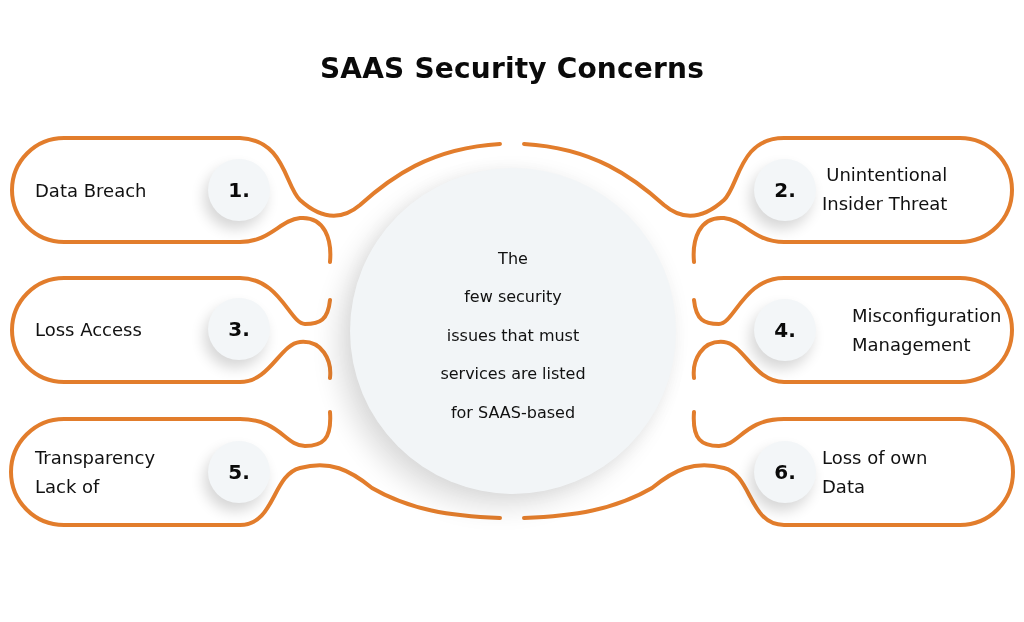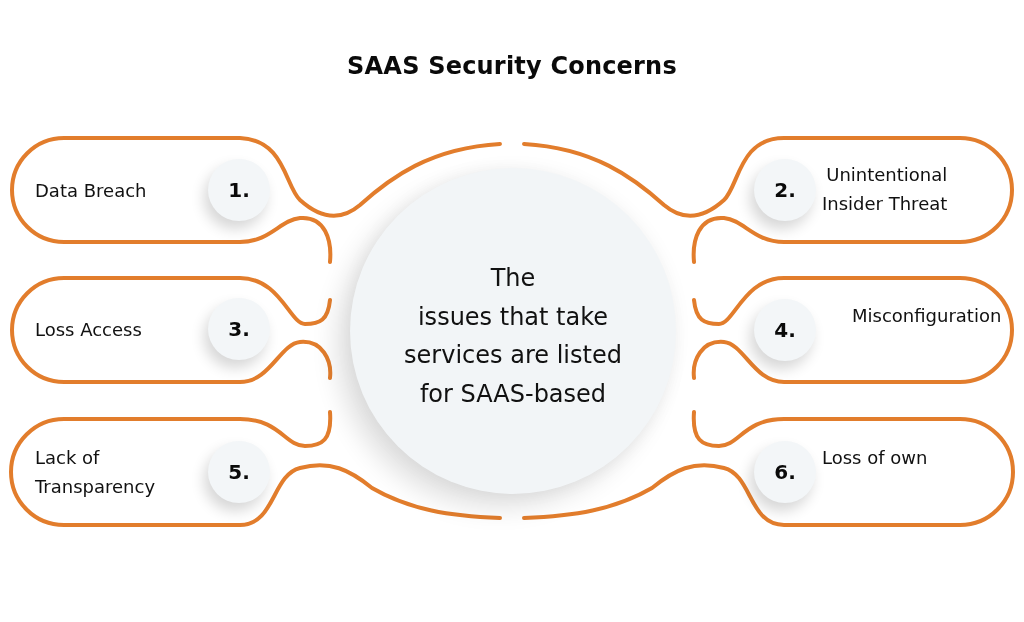--- a/index.html
+++ b/index.html
@@ -1,29 +1,29 @@
 <!DOCTYPE html>
 <html><head>
 <meta charset="utf-8">
 <style>
   html, body { margin: 0; padding: 0; background: #ffffff; }
   body { width: 1024px; height: 622px; position: relative; overflow: hidden; font-family: "DejaVu Sans", sans-serif; }
   .title {
     position: absolute; left: 0; top: 52px; width: 1024px; text-align: center;
-    font-family: "DejaVu Sans", sans-serif; font-weight: bold; font-size: 24px; color: #0a0a0a; letter-spacing: 0.2px;
+    font-family: "DejaVu Sans", sans-serif; font-weight: bold; font-size: 28px; color: #0a0a0a; letter-spacing: 0.2px;
   }
   svg.outline { position: absolute; left: 0; top: 0; }
   .center-circle {
     position: absolute; left: 350px; top: 168px; width: 326px; height: 326px; border-radius: 50%;
     background: #f2f5f7;
     box-shadow: -14px 14px 26px rgba(0,0,0,0.12), 0 0 18px rgba(0,0,0,0.05);
     display: flex; align-items: center; justify-content: center;
   }
   .center-text {
-    width: 270px; text-align: center; font-size: 24px; line-height: 38.5px; color: #111111;
+    width: 270px; text-align: center; font-size: 16px; line-height: 38.5px; color: #111111;
     font-family: "DejaVu Sans", sans-serif; margin-top: 10px;
   }
   .badge {
     position: absolute; width: 62px; height: 62px; border-radius: 50%;
     background: #f3f6f8;
     box-shadow: -4px 8px 14px rgba(0,0,0,0.16);
     display: flex; align-items: center; justify-content: center;
     font-family: "DejaVu Sans", sans-serif; font-weight: bold; font-size: 20px; color: #0a0a0a;
   }
   .label {
@@ -105,21 +105,22 @@
 <div class="gap" style="left:502px; top:128px; width:20px; height:30px;"></div>
 <div class="gap" style="left:502px; top:504px; width:20px; height:30px;"></div>
 <div class="gap" style="left:318px; top:270px; width:36px; height:20px;"></div>
 <div class="gap" style="left:318px; top:382px; width:36px; height:22px;"></div>
 <div class="gap" style="left:670px; top:270px; width:36px; height:20px;"></div>
 <div class="gap" style="left:670px; top:382px; width:36px; height:22px;"></div>
 
 <div class="center-circle">
   <div class="center-text">
     <div>The</div>
-    <div>issues that take</div>
+    <div>few security</div>
+    <div>issues that must</div>
     <div>services are listed</div>
     <div>for SAAS-based</div>
   </div>
 </div>
 
 <div class="label" style="left:35px; top:176px;">
   <div>Data Breach</div>
 </div>
 <div class="badge" style="left:208px; top:159px;">1.</div>
 
@@ -130,24 +131,26 @@
 </div>
 
 <div class="label" style="left:35px; top:315px;">
   <div>Loss Access</div>
 </div>
 <div class="badge" style="left:208px; top:298px;">3.</div>
 
 <div class="badge" style="left:754px; top:299px;">4.</div>
 <div class="label" style="left:852px; top:301px;">
   <div>Misconfiguration</div>
+  <div>Management</div>
 </div>
 
 <div class="label" style="left:35px; top:443px;">
+  <div>Transparency</div>
   <div>Lack of</div>
-  <div>Transparency</div>
 </div>
 <div class="badge" style="left:208px; top:441px;">5.</div>
 
 <div class="badge" style="left:754px; top:441px;">6.</div>
 <div class="label" style="left:822px; top:443px;">
   <div>Loss of own</div>
+  <div>Data</div>
 </div>
 
 </body></html>

